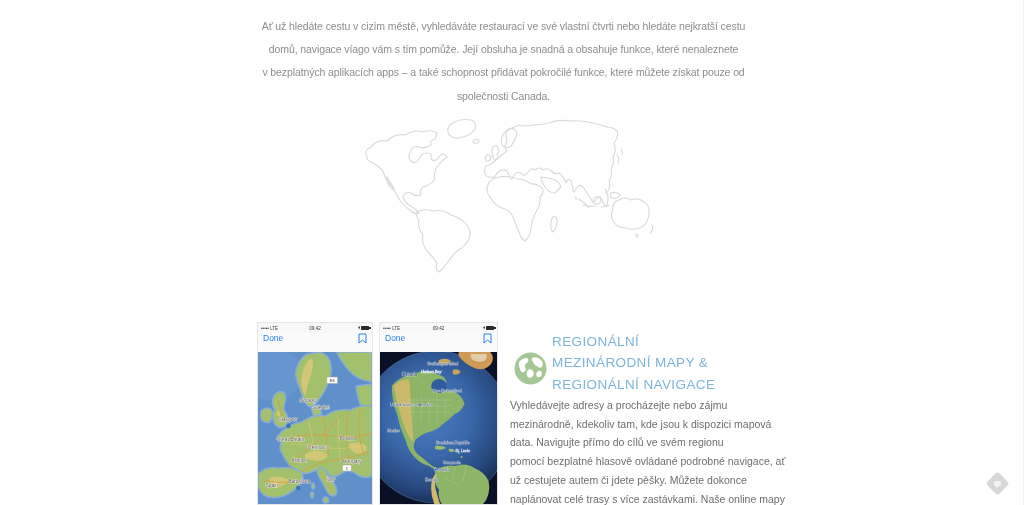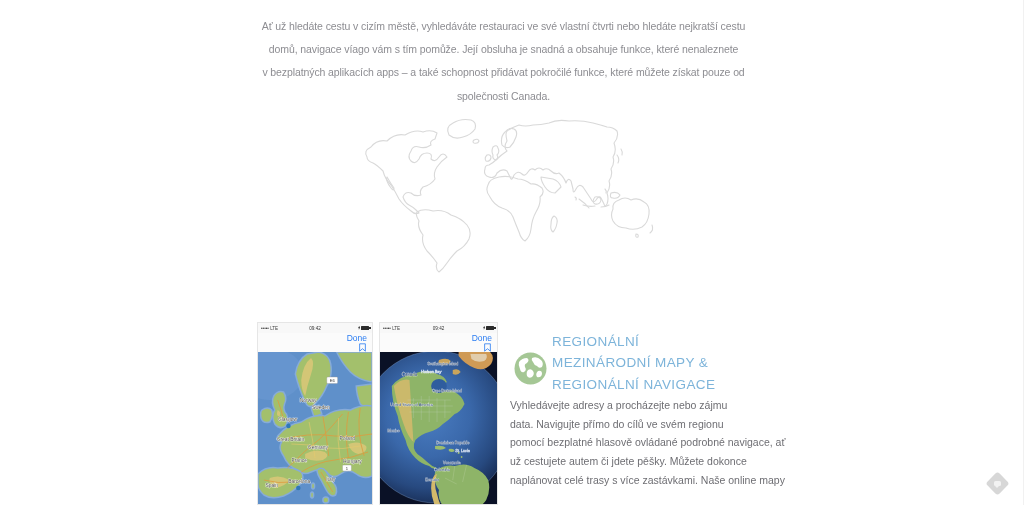--- a/index.html
+++ b/index.html
@@ -16,22 +16,22 @@
          border:1px solid #e6e6e6;background:#fff;overflow:hidden;}
   .phone-left{left:257px;width:116px;}
   .phone-right{left:379px;width:119px;}
   .statusbar{height:10px;background:#f8f8f8;display:flex;align-items:center;
              justify-content:space-between;padding:0 3px;font-size:4.5px;color:#3a3a3a;position:relative;}
   .clock{position:absolute;left:0;right:0;text-align:center;font-size:4.6px;color:#333;}
   .batt-group{display:flex;align-items:center;gap:1px;z-index:1;}
   .bolt{width:2px;height:4px;background:#2b2b2b;clip-path:polygon(60% 0,100% 40%,40% 100%,55% 55%,0 55%);}
   .batt{position:relative;width:8px;height:3.6px;background:#2b2b2b;border-radius:0.5px;}
   .batt::after{content:'';position:absolute;right:-1.6px;top:0.8px;width:1.4px;height:2px;background:#2b2b2b;}
-  .navbar{height:19px;background:#fbfbfb;display:flex;align-items:flex-end;
-          justify-content:space-between;padding:0 5px;flex-direction:column;}
+  .navbar{height:19px;background:#fbfbfb;display:flex;align-items:flex-start;
+          justify-content:space-between;padding:0 5px;}
   .done{color:#2b7df2;font-size:8.5px;}
   .phone svg.mapimg{display:block;}
   
   .globe-icon{position:absolute;left:514px;top:352px;}
   .heading{position:absolute;left:552px;top:331px;color:#7db4da;font-size:13.5px;
            line-height:21.4px;letter-spacing:0.4px;font-weight:400;}
   .bodytext{position:absolute;left:510px;top:396px;color:#6e6e73;font-size:10.5px;line-height:18.7px;}
   .bodytext div{white-space:nowrap;}
   
   .scrollbar{position:absolute;right:0;top:0;width:17px;height:505px;background:#f1f1f1;}
@@ -257,20 +257,21 @@
       <path d="M24,19 q4,-1 4,3 q-1,4 -5,3 q-2,-3 1,-6 Z"></path>
     </g>
   </svg>
   <div class="heading">
     <div>REGIONÁLNÍ</div>
     <div>MEZINÁRODNÍ MAPY &amp;</div>
     <div>REGIONÁLNÍ NAVIGACE</div>
   </div>
   <div class="bodytext">
     <div>Vyhledávejte adresy a procházejte nebo zájmu</div>
+    <div>mezinárodně, kdekoliv tam, kde jsou k dispozici mapová</div>
     <div>data. Navigujte přímo do cílů ve svém regionu</div>
     <div>pomocí bezplatné hlasově ovládané podrobné navigace, ať</div>
     <div>už cestujete autem či jdete pěšky. Můžete dokonce</div>
     <div>naplánovat celé trasy s více zastávkami. Naše online mapy</div>
   </div>
 
   <div class="scrollbar">
     <div class="sb-arrow sb-up">
         <div class="tri-up"></div>
       </div>

